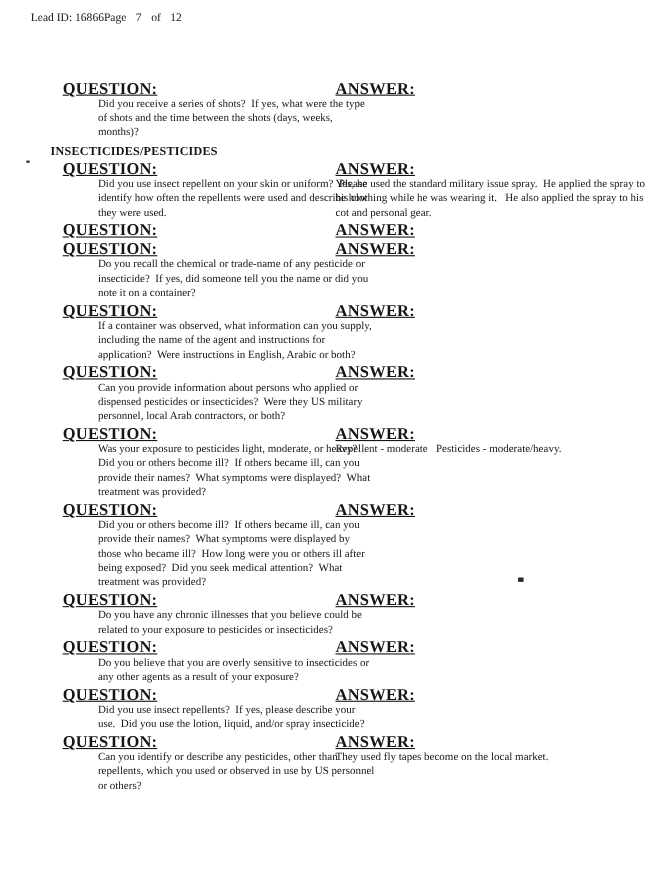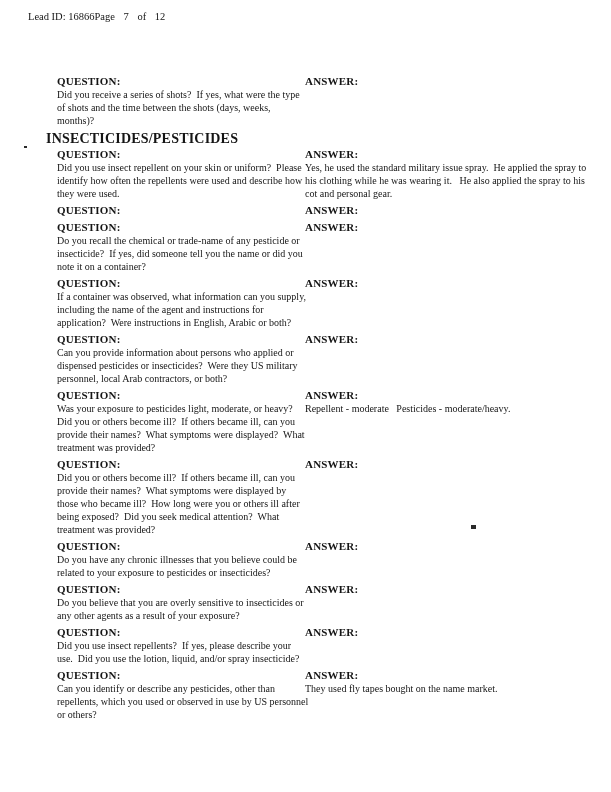--- a/index.html
+++ b/index.html
@@ -34,40 +34,42 @@
     right: 18px;
   }
   .qa-row {
     display: grid;
     grid-template-columns: 248px 1fr;
     align-items: start;
     margin-bottom: 4px;
   }
   .q-label, .a-label {
     font-weight: bold;
-    font-size: 11px;
+    font-size: 15px;
     line-height: 13px;
     letter-spacing: 0.2px;
+    text-decoration: underline;
   }
   .q-text {
     font-size: 10px;
     line-height: 13px;
     width: 252px;
     white-space: pre-wrap;
+    margin-left: 32px;
   }
   .a-text {
     font-size: 10px;
     line-height: 13px;
     width: 288px;
     white-space: pre-wrap;
   }
   .a-text:empty { display: none; }
   .section-header {
     font-weight: bold;
-    font-size: 14px;
+    font-size: 11px;
     line-height: 13px;
     letter-spacing: 0.2px;
     margin: 5px 0 3px -11px;
   }
   .artifact {
     position: absolute;
     background: #2a2a2a;
   }
   .artifact.dot-left   { left: 24px;  top: 146px; width: 3px; height: 2px; }
   .artifact.dot-middle { left: 471px; top: 525px; width: 5px; height: 4px; }
@@ -200,19 +202,19 @@
     </div>
   </section>
 
   <section class="qa-row">
     <div class="q-cell">
       <div class="q-label">QUESTION:</div>
       <div class="q-text">Can you identify or describe any pesticides, other than repellents, which you used or observed in use by US personnel or others?</div>
     </div>
     <div class="a-cell">
       <div class="a-label">ANSWER:</div>
-      <div class="a-text">They used fly tapes bought on the name market.</div>
+      <div class="a-text">They used fly tapes become on the local market.</div>
     </div>
   </section>
 </div>
 
 <div class="artifact dot-left"></div>
 <div class="artifact dot-middle"></div>
 
 </body></html>

